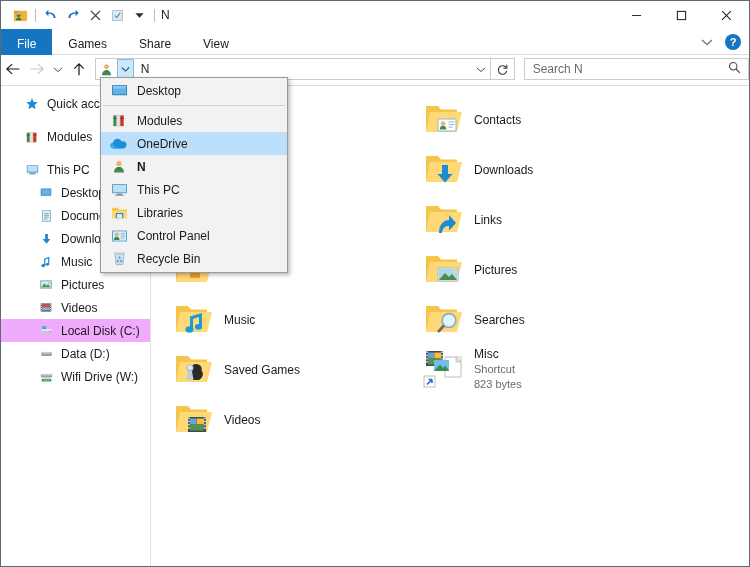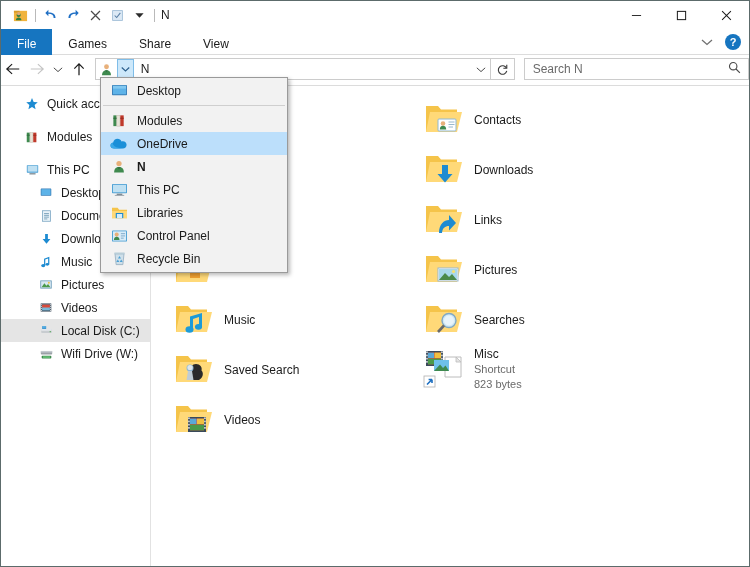--- a/index.html
+++ b/index.html
@@ -134,21 +134,21 @@
     padding-top: 6px;
     overflow: hidden;
   }
   .snode {
     display: flex; align-items: center;
     height: 23px; padding-left: 22px;
     font-size: 12px; color: #1a1a1a;
     white-space: nowrap;
   }
   .snode.indent { padding-left: 36px; }
-  .snode.selected { background: #e5e5e5; }
+  .snode.selected { background: #f0abfc; }
   .snode .sicon {
     width: 18px; height: 16px;
     display: flex; align-items: center; justify-content: center;
     margin-right: 6px; flex: 0 0 auto;
   }
   .snode .slabel { overflow: hidden; }
   .spacer { height: 10px; }
 
   #filepane {
     position: absolute; left: 151px; top: 0; width: 597px; height: 481px;
@@ -468,20 +468,30 @@
             <rect x="1.5" y="6" width="13" height="2.4" fill="#e2e6ea"></rect>
             <rect x="2.6" y="2.6" width="5" height="3.4" fill="#2d8fd0"></rect>
             <rect x="3" y="3" width="1.8" height="1.4" fill="#7ec8f0"></rect>
             <rect x="5.2" y="3" width="1.8" height="1.4" fill="#7ec8f0"></rect>
             <circle cx="12.6" cy="9.5" r="0.8" fill="#4aa84a"></circle>
           </svg>
         </span>
         <span class="slabel">Local Disk (C:)</span>
       </div>
 
+      <div class="snode indent">
+        <span class="sicon">
+          <svg width="15" height="13" viewBox="0 0 16 16">
+            <rect x="1.5" y="6" width="13" height="5" rx="1" fill="#9aa0a6"></rect>
+            <rect x="1.5" y="6" width="13" height="2.2" fill="#c4cad0"></rect>
+            <circle cx="12.6" cy="9.5" r="0.8" fill="#4aa84a"></circle>
+          </svg>
+        </span>
+        <span class="slabel">Data (D:)</span>
+      </div>
 
 
       <div class="snode indent">
         <span class="sicon">
           <svg width="15" height="14" viewBox="0 0 16 16">
             <rect x="1.5" y="4.5" width="13" height="4" rx="1" fill="#9aa0a6"></rect>
             <rect x="1.5" y="4.5" width="13" height="1.8" fill="#c4cad0"></rect>
             <rect x="2.5" y="10" width="11" height="3" rx="0.8" fill="#3f8a4f"></rect>
             <rect x="4" y="10.8" width="8" height="1.4" fill="#6fd080"></rect>
           </svg>
@@ -635,21 +645,21 @@
             <svg width="40" height="34" viewBox="0 0 40 34">
               <path d="M2 4 L14 4 L17 7.5 L33 7.5 L33 30 L2 30 Z" fill="#f5c44a"></path>
               <path d="M6 10 L38 10 L33 30 L2 30 Z" fill="#ffd978"></path>
               <path d="M22 12 C26 12 28.5 15 27.5 18.5 C30 21 29 26 25 28 L19 28 C15.5 26 15 21 17.5 18.5 C16.5 15 18 12 22 12 Z" fill="#2a2a2a"></path>
               <circle cx="16" cy="16" r="3.5" fill="#8fb8d4"></circle>
               <path d="M14 19 L18 19 L19.5 28 L12.5 28 Z" fill="#c0ccd4"></path>
               <circle cx="16" cy="15.5" r="2.6" fill="#dde6ec"></circle>
             </svg>
           </span>
           <span class="flabels">
-            <span class="fname">Saved Search</span>
+            <span class="fname">Saved Games</span>
           </span>
         </div>
 
         <div class="fitem">
           <span class="ficon">
             <svg width="42" height="40" viewBox="0 0 42 40">
               <rect x="3" y="2" width="17" height="15" fill="#3a4a5a"></rect>
               <rect x="5" y="3.6" width="13" height="11.8" fill="#d04a3a"></rect>
               <rect x="5" y="3.6" width="6" height="5.5" fill="#5aa8d8"></rect>
               <rect x="11.5" y="3.6" width="6.5" height="5.5" fill="#f0c040"></rect>

